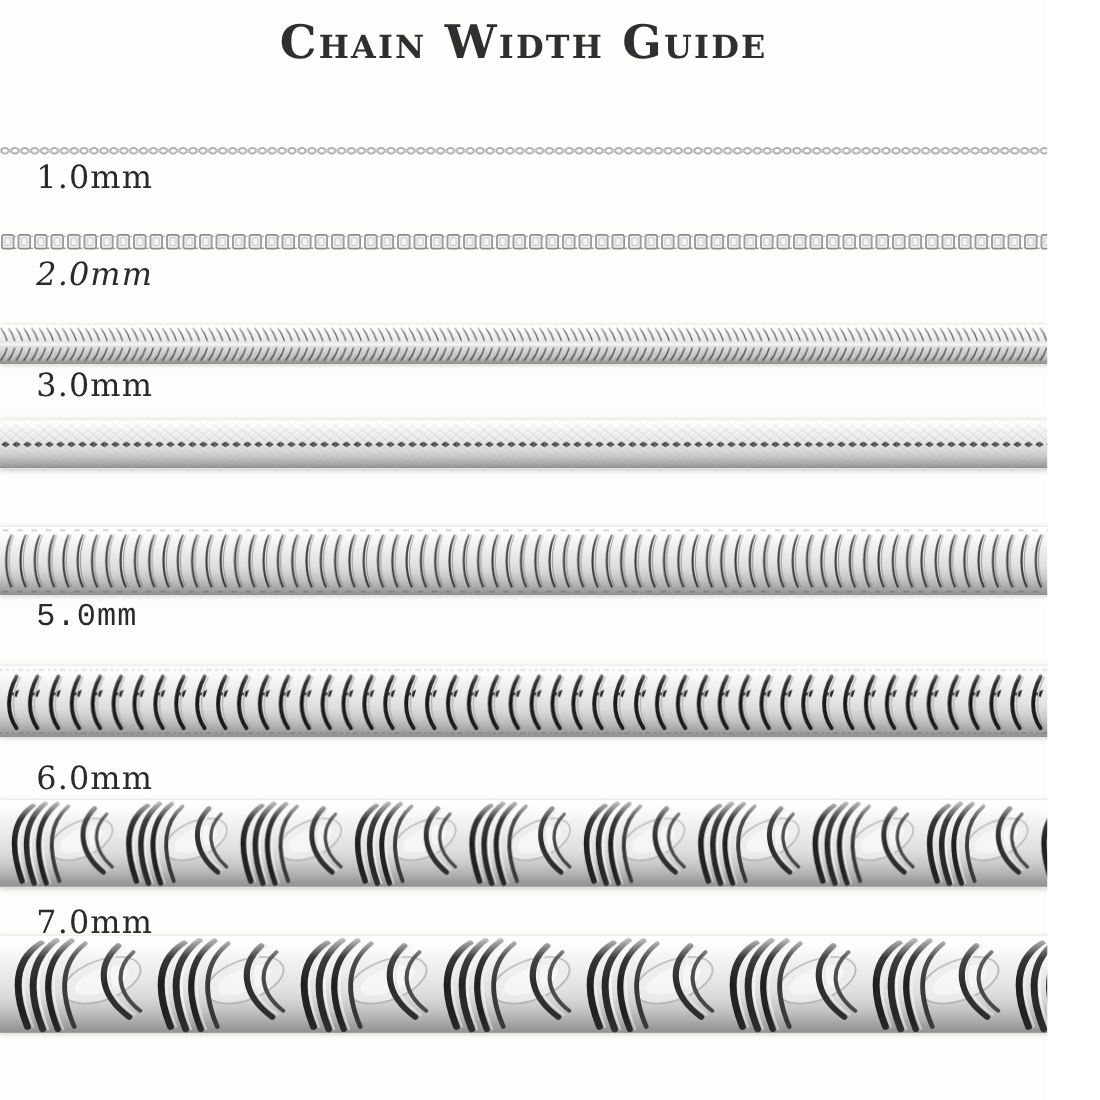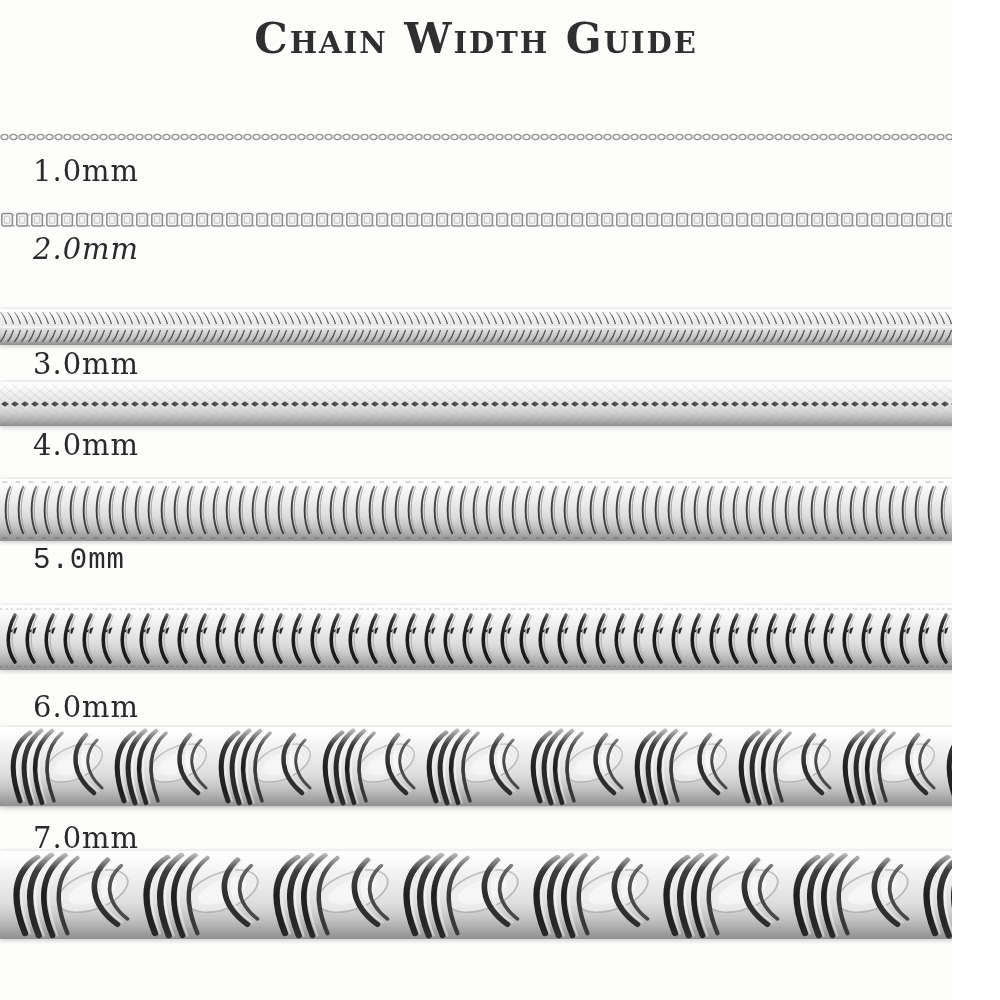--- a/index.html
+++ b/index.html
@@ -24,21 +24,21 @@
   .row{position:absolute;left:0;right:0;}
   .strip{display:block;}
   .tube{box-shadow:0 1px 5px rgba(90,90,90,.35);}
   .size-label{
     font-size:29px;
     color:#2a2a2a;
     letter-spacing:1px;
     margin-left:33px;
     line-height:1.1;
   }
-  .r1 .size-label{margin-top:13px;}
+  .r1 .size-label{margin-top:3px;}
   .r2 .size-label{margin-top:4px;font-style:italic;}
   .r3 .size-label{margin-top:4px;}
   .r4 .size-label{margin-top:4px;}
   .r5 .size-label{margin-top:4px;font-family:Liberation Mono, monospace;}
   .r6 .size-label{margin-top:22px;}
   .r7 .size-label{margin-top:16px;}
   .r8 .size-label{margin-top:2px;}
   .defs-holder{position:absolute;width:0;height:0;overflow:hidden;}
 </style>
 </head>
@@ -149,34 +149,33 @@
     <div class="size-label">1.0mm</div>
   </div>
 
   <div class="row r2" style="top:210px">
     <svg class="strip" width="1000" height="20">
       <rect width="1000" height="20" fill="url(#p2)"></rect>
     </svg>
     <div class="size-label">2.0mm</div>
   </div>
 
-  <div class="row r3" style="top:309px">
+  <div class="row r3" style="top:295px">
     <svg class="strip tube" width="1000" height="36">
       <rect width="1000" height="36" fill="url(#p3)"></rect>
       <rect width="1000" height="36" fill="url(#gSheen)"></rect>
     </svg>
     <div class="size-label">3.0mm</div>
   </div>
 
   <div class="row r4" style="top:382px">
     <svg class="strip tube" width="1000" height="44">
       <rect width="1000" height="44" fill="url(#p4)"></rect>
       <rect width="1000" height="44" fill="url(#gSheen)"></rect>
     </svg>
-    <div class="size-label">4.0mm</div>
   </div>
 
   <div class="row r5" style="top:479px">
     <svg class="strip tube" width="1000" height="62">
       <rect width="1000" height="62" fill="url(#p5)"></rect>
       <rect width="1000" height="62" fill="url(#gSheen)"></rect>
     </svg>
     <div class="size-label">5.0mm</div>
   </div>
 

